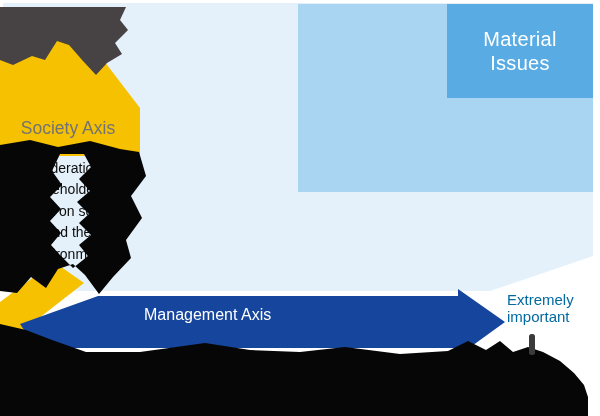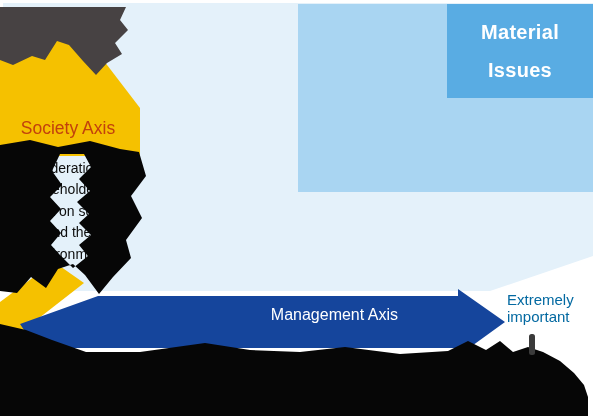--- a/index.html
+++ b/index.html
@@ -11,33 +11,33 @@
   .abs { position:absolute; }
   .layer { position:absolute; left:0; top:0; width:600px; height:416px; }
   .bg-light { left:3px; top:3px; width:590px; height:288px; }
   .quadrant { left:298px; top:4px; width:295px; height:188px; }
   .material-box {
     left:447px; top:4px; width:146px; height:94px;
     display:flex; align-items:center; justify-content:center;
   }
   .material-label {
     width:112px; text-align:center; color:#ffffff;
-    font-size:20px; line-height:38px; font-weight:700; letter-spacing:0.3px;
+    font-size:20px; line-height:24px; font-weight:400; letter-spacing:0.3px;
   }
   .society-label {
     left:10px; top:118px; width:116px; text-align:center;
-    font-size:17.5px; font-weight:500; color:#c2410c;
+    font-size:17.5px; font-weight:500; color:#737373;
   }
   .desc {
     left:9px; top:158px; width:118px; text-align:center;
     font-size:14px; color:#0d0d0d;
   }
   .desc div { line-height:21.4px; }
   .mgmt-label {
-    left:158px; top:306px; width:240px; text-align:right;
+    left:144px; top:306px; width:240px; text-align:left;
     font-size:16px; font-weight:500; color:#ffffff;
   }
   .extreme-label {
     left:507px; top:292px; width:86px; text-align:left;
     font-size:15px; line-height:16.5px; color:#0369a1;
   }
 </style>
 </head>
 <body>
 

